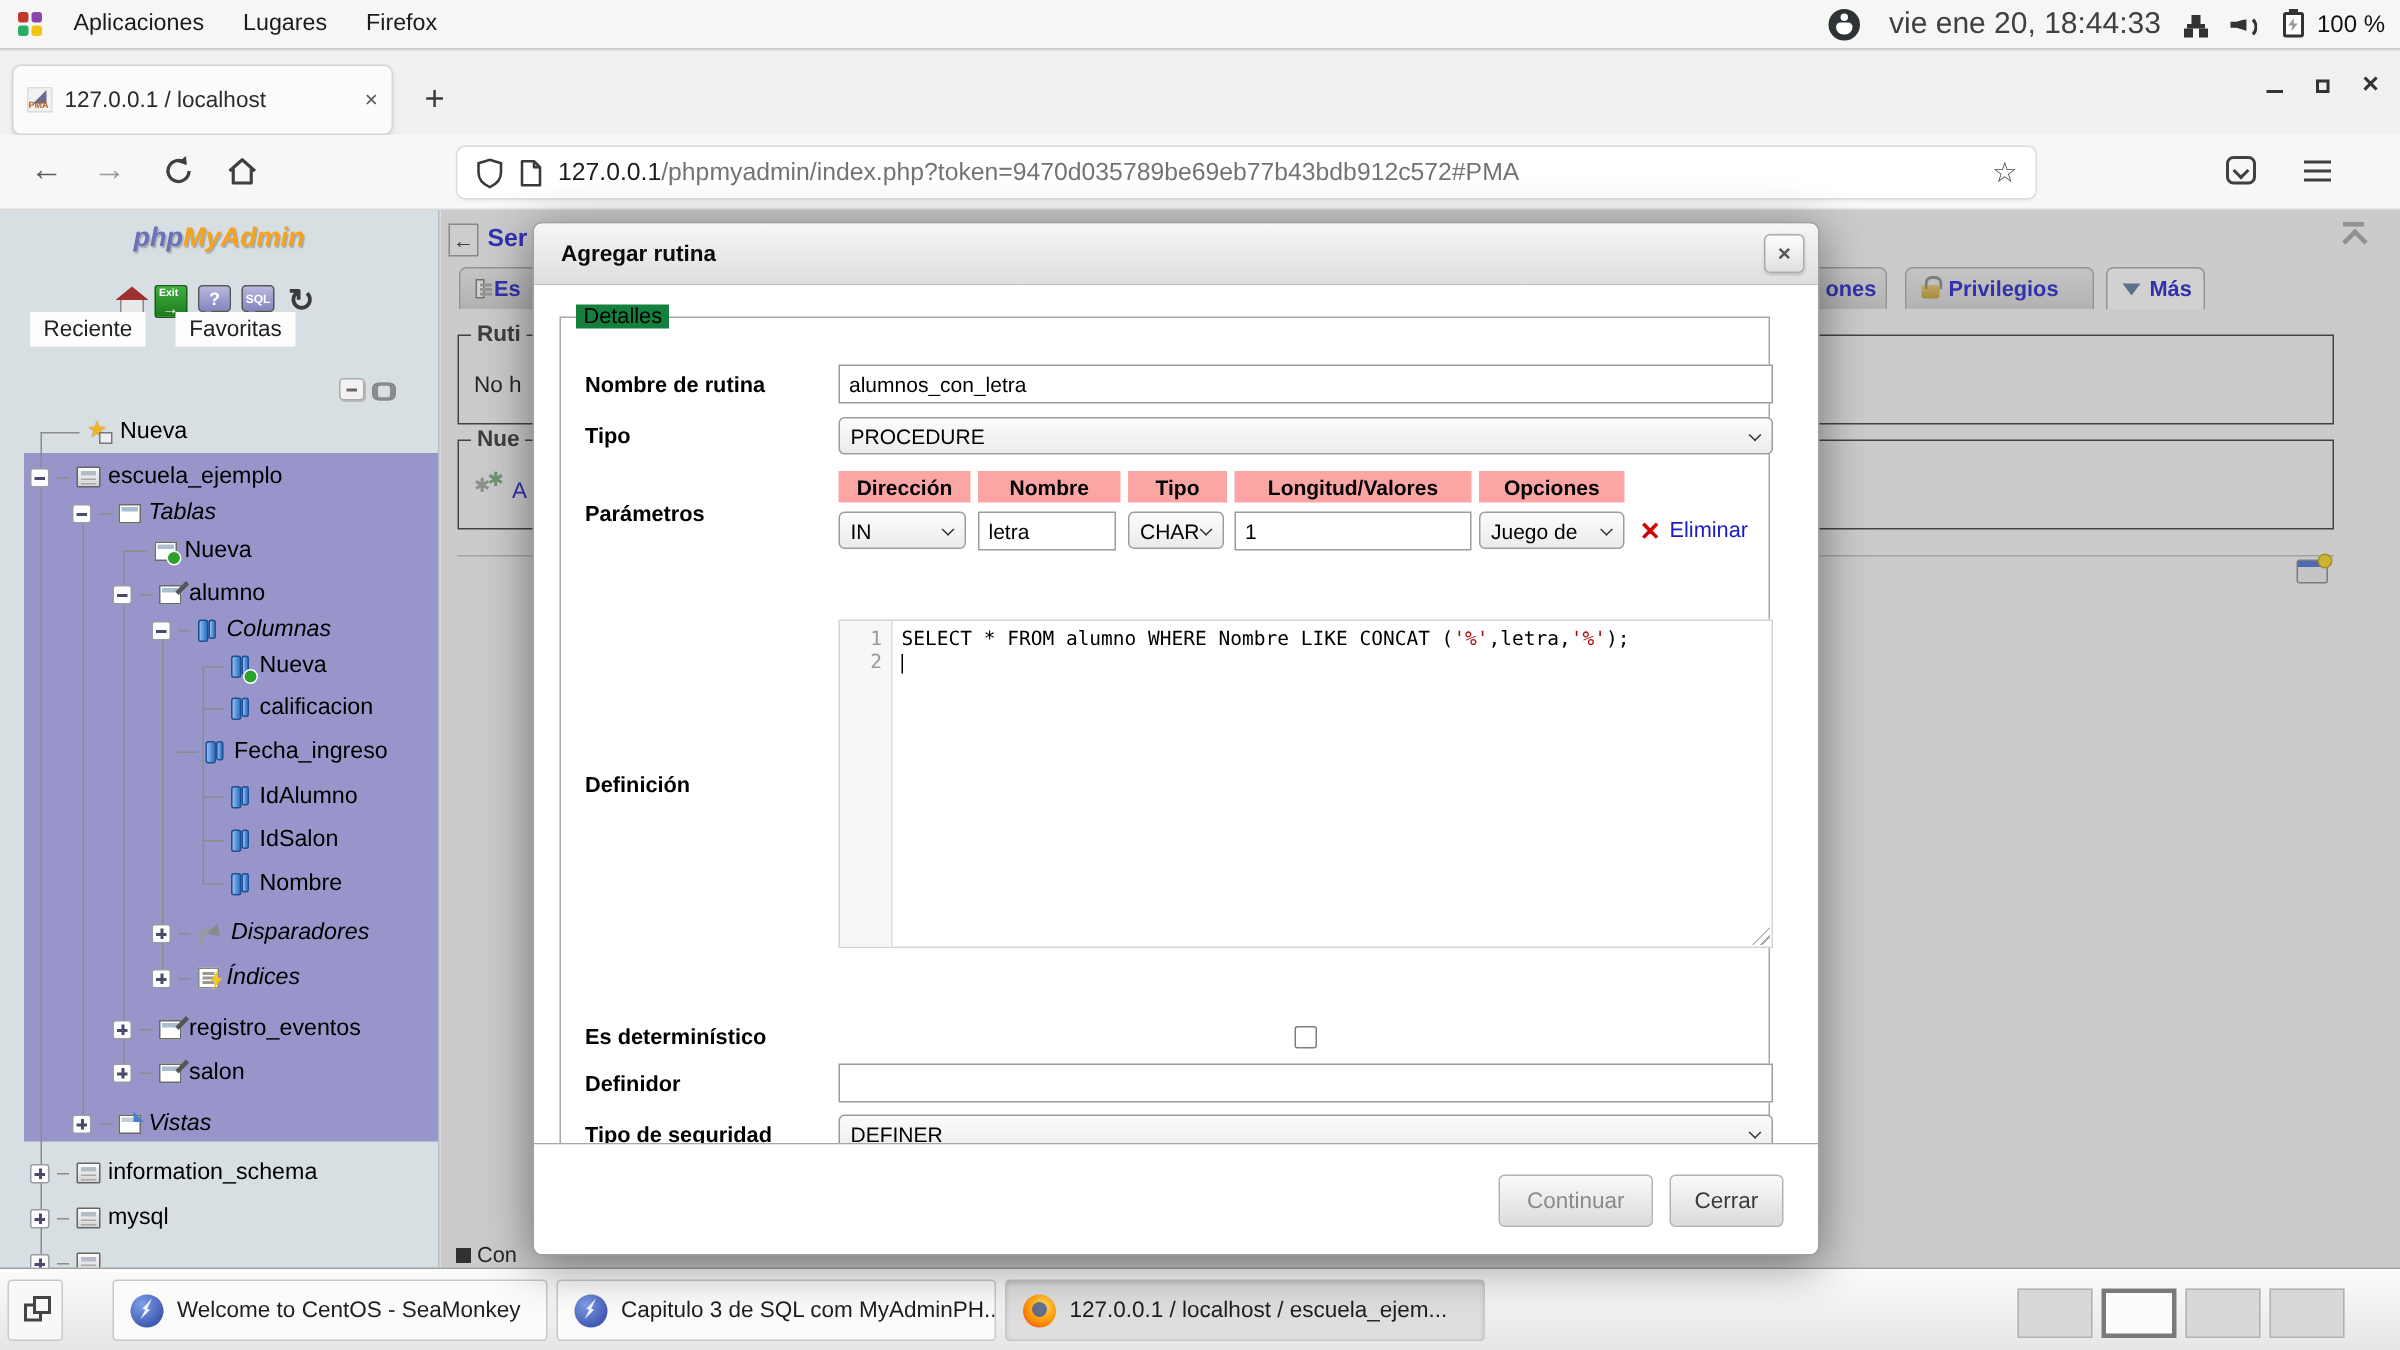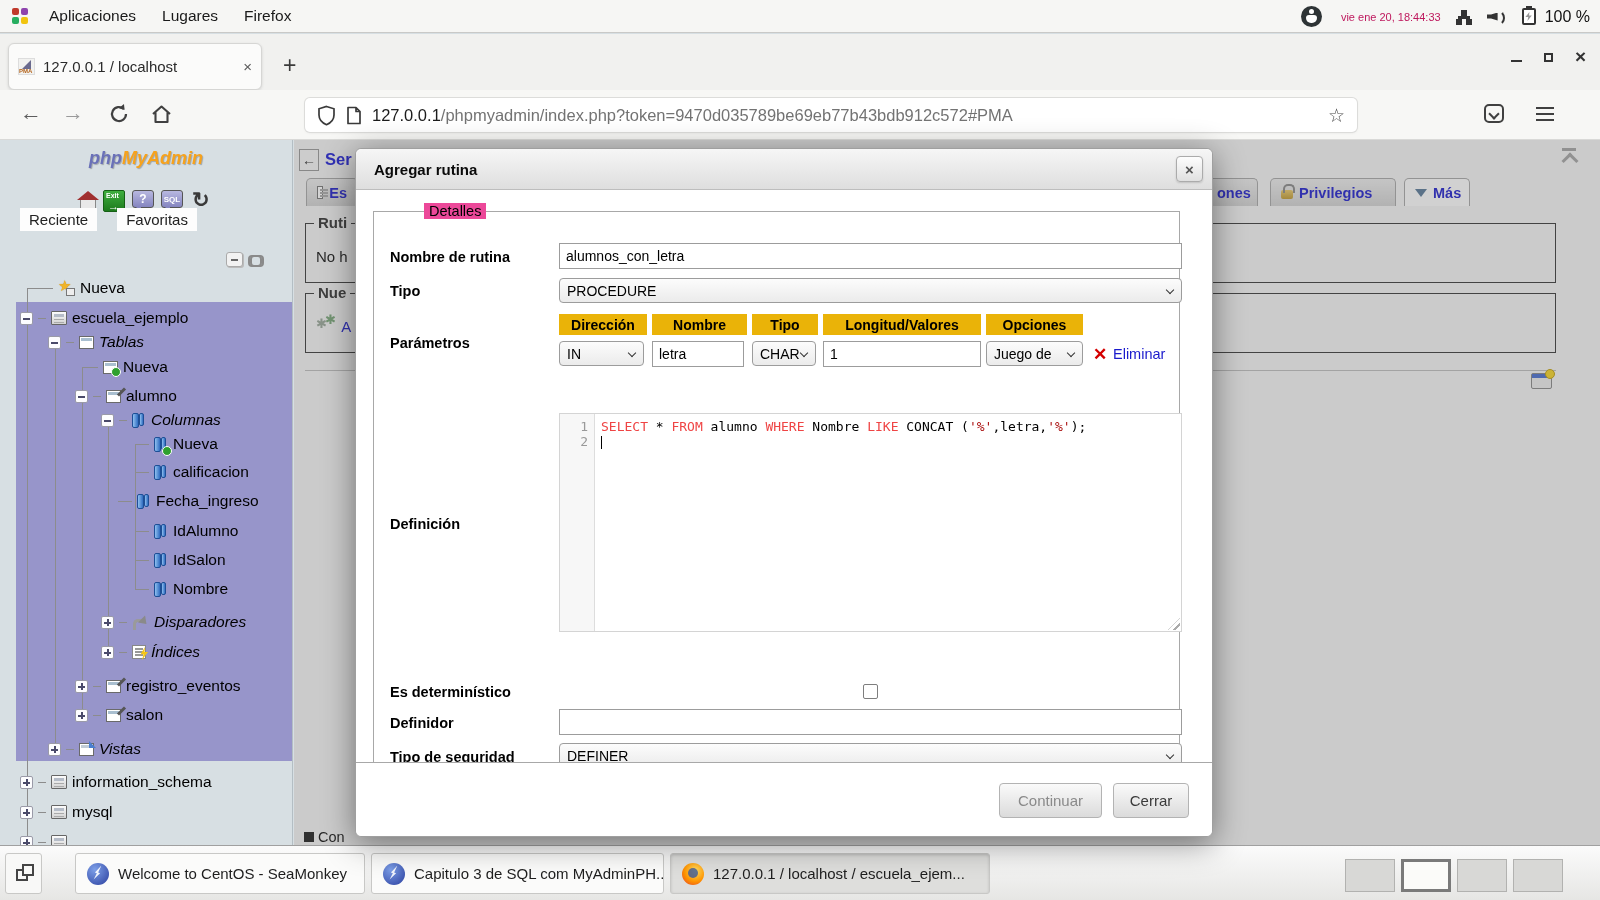--- a/index.html
+++ b/index.html
@@ -162,38 +162,38 @@
   
   .dialog { position:absolute; left:355px; top:148px; width:858px; height:689px; background:#fff; border:1px solid #9f9f9f;
             border-radius:6px; box-shadow:0 6px 32px rgba(0,0,0,.45); z-index:50; }
   .dlg-head { height:41px; background:linear-gradient(#f6f6f6,#dedede); border-bottom:1px solid #bdbdbd; border-radius:6px 6px 0 0;
               display:flex; align-items:center; padding:0 18px; font-size:15px; font-weight:bold; color:#0a0a0a; }
   .dlg-close { position:absolute; right:9px; top:7px; width:27px; height:26px; background:linear-gradient(#fdfdfd,#e0e0e0);
                border:1px solid #ababab; border-radius:4px; display:flex; align-items:center; justify-content:center;
                font-size:15px; font-weight:bold; color:#555; box-shadow:0 1px 2px rgba(0,0,0,.15); }
   .dlg-body { position:absolute; top:42px; left:0; width:100%; height:573px; overflow:hidden; background:#fff; }
   .dlg-fieldset { position:absolute; left:17px; top:20px; width:807px; height:640px; border:1px solid #a8a8a8; }
-  .dlg-fieldset .leg { position:absolute; top:-9px; left:10px; background:#ec4899; padding:0 5px; font-size:14.5px; color:#000;margin-left:40px; }
+  .dlg-fieldset .leg { position:absolute; top:-9px; left:10px; background:#15803d; padding:0 5px; font-size:14.5px; color:#000; }
   .flabel { position:absolute; left:34px; font-size:14.5px; font-weight:bold; color:#000; }
   .inp { position:absolute; height:26px; border:1px solid #9c9c9c; background:#fff; font-size:14px; font-family:"Liberation Sans",sans-serif; padding:0 6px; }
   .selbox { position:absolute; height:25px; background:linear-gradient(#fcfcfc,#ebebeb); border:1px solid #9c9c9c; border-radius:4px;
             display:flex; align-items:center; padding:0 22px 0 7px; font-size:14px; color:#000; overflow:hidden; white-space:nowrap; }
   .selbox .chev { position:absolute; right:8px; top:8px; width:6px; height:6px; border-right:1.7px solid #333; border-bottom:1.7px solid #333; transform:rotate(45deg); }
-  .pcell { position:absolute; top:123px; height:21px; background:#eab308; font-size:14px; font-weight:bold; color:#000;
+  .pcell { position:absolute; top:123px; height:21px; background:#fca5a5; font-size:14px; font-weight:bold; color:#000;
            display:flex; align-items:center; justify-content:center; }
   .del-x { position:absolute; font-size:17px; font-weight:bold; color:#d40000; }
   .del-link { position:absolute; font-size:14.5px; color:#1a1acc; }
   .bigbtn { position:absolute; background:linear-gradient(#fafafa,#dcdcdc); border:1px solid #b0b0b0; border-radius:3px;
             display:flex; align-items:center; justify-content:center; font-size:14.5px; color:#222; }
   .editor { position:absolute; left:203px; top:222px; width:623px; height:219px; border:1px solid #d4d4d4; background:#fff; }
   .gutter { position:absolute; left:0; top:0; bottom:0; width:35px; background:#f7f7f7; border-right:1px solid #ddd;
             font-family:"DejaVu Sans Mono",monospace; font-size:13px; color:#999; text-align:right; padding:5px 6px 0 0; line-height:15px; }
   .code-area { position:absolute; left:36px; top:0; right:0; bottom:0; font-family:"DejaVu Sans Mono",monospace; font-size:13px;
                color:#000; padding:5px 0 0 5px; line-height:15px; white-space:pre; }
-  .tk.kw { color:#ef4444; } .tk.str { color:#aa1111; }
+  .tk.kw { color:#000000; } .tk.str { color:#aa1111; }
   .caret { display:inline-block; width:1px; height:13px; background:#000; vertical-align:text-bottom; }
   .resize-grip { position:absolute; right:1px; bottom:1px; width:12px; height:12px;
                  background:repeating-linear-gradient(135deg,transparent 0 3px,#aaa 3px 4.5px); clip-path:polygon(100% 0,100% 100%,0 100%); }
   .checkbox { position:absolute; width:15px; height:15px; border:1.5px solid #7e7e7e; background:#fff; border-radius:2px; }
   .dlg-foot { position:absolute; bottom:0; left:0; width:100%; height:74px; background:#fff; border-top:1px solid #a8a8a8; border-radius:0 0 6px 6px; }
   .foot-btn { position:absolute; top:20px; height:35px; background:linear-gradient(#fafafa,#dbdbdb); border:1px solid #b3b3b3;
               border-radius:4px; display:flex; align-items:center; justify-content:center; font-size:15px; }
 
   
   .taskbar { position:absolute; bottom:0; left:0; right:0; height:55px; background:linear-gradient(#fbfbfb,#e6e6e4);
@@ -223,21 +223,21 @@
       <i style="background:#c0392b"></i>
         <i style="background:#8e44ad"></i>
       <i style="background:#27ae60"></i>
         <i style="background:#f1c40f"></i>
     </span>
     <span class="menu-item">Aplicaciones</span>
     <span class="menu-item">Lugares</span>
     <span class="menu-item">Firefox</span>
     <div class="menubar-right">
       <span class="a11y-icon"></span>
-      <span style="font-size:11px;color:#be185d;margin-left:4px">vie ene 20, 18:44:33</span>
+      <span style="font-size:20px;color:#404040;margin-left:4px">vie ene 20, 18:44:33</span>
       <span class="net-icon">
           <b></b>
         </span>
       <span class="vol-icon"></span>
       <span class="batt-icon"></span>
       <span style="font-size:16px;color:#111;margin-left:-6px">100 %</span>
     </div>
   </div>
 
   <div class="tabbar">

